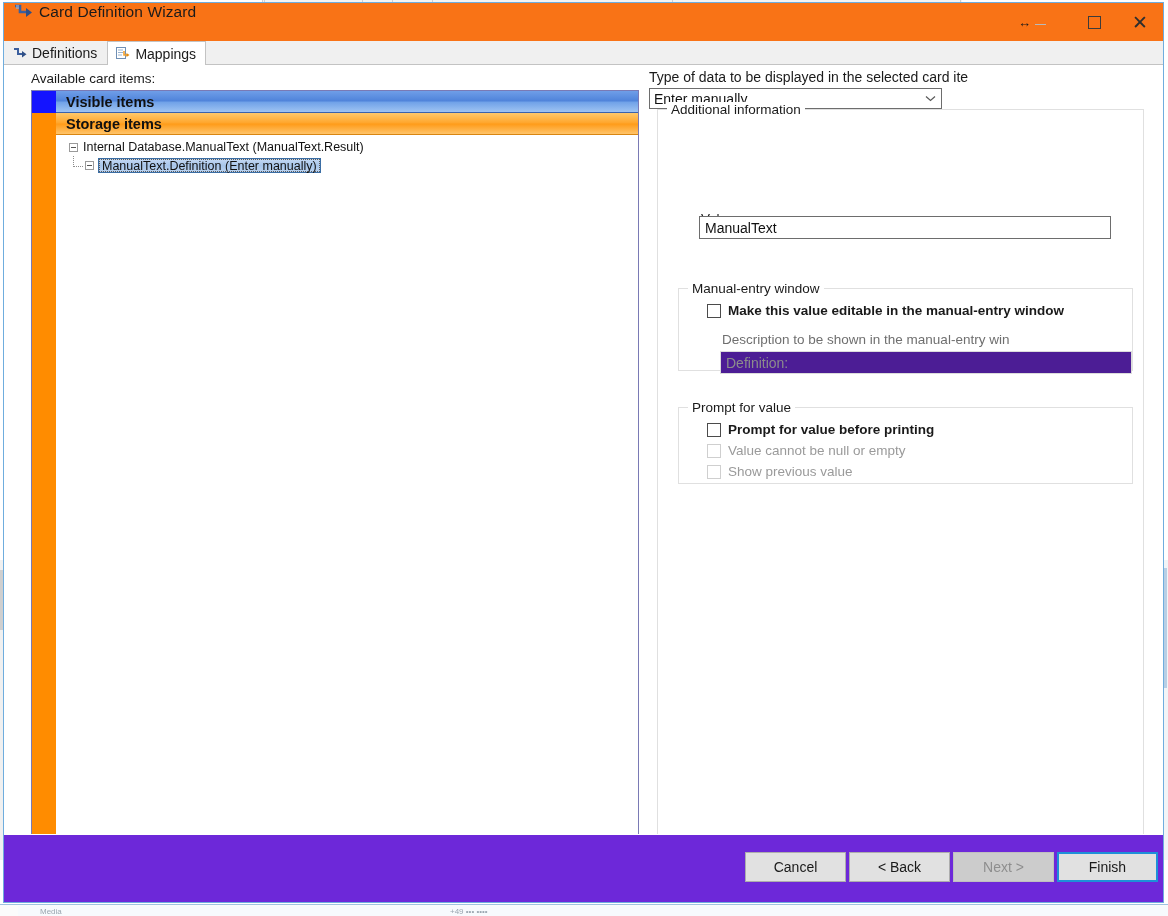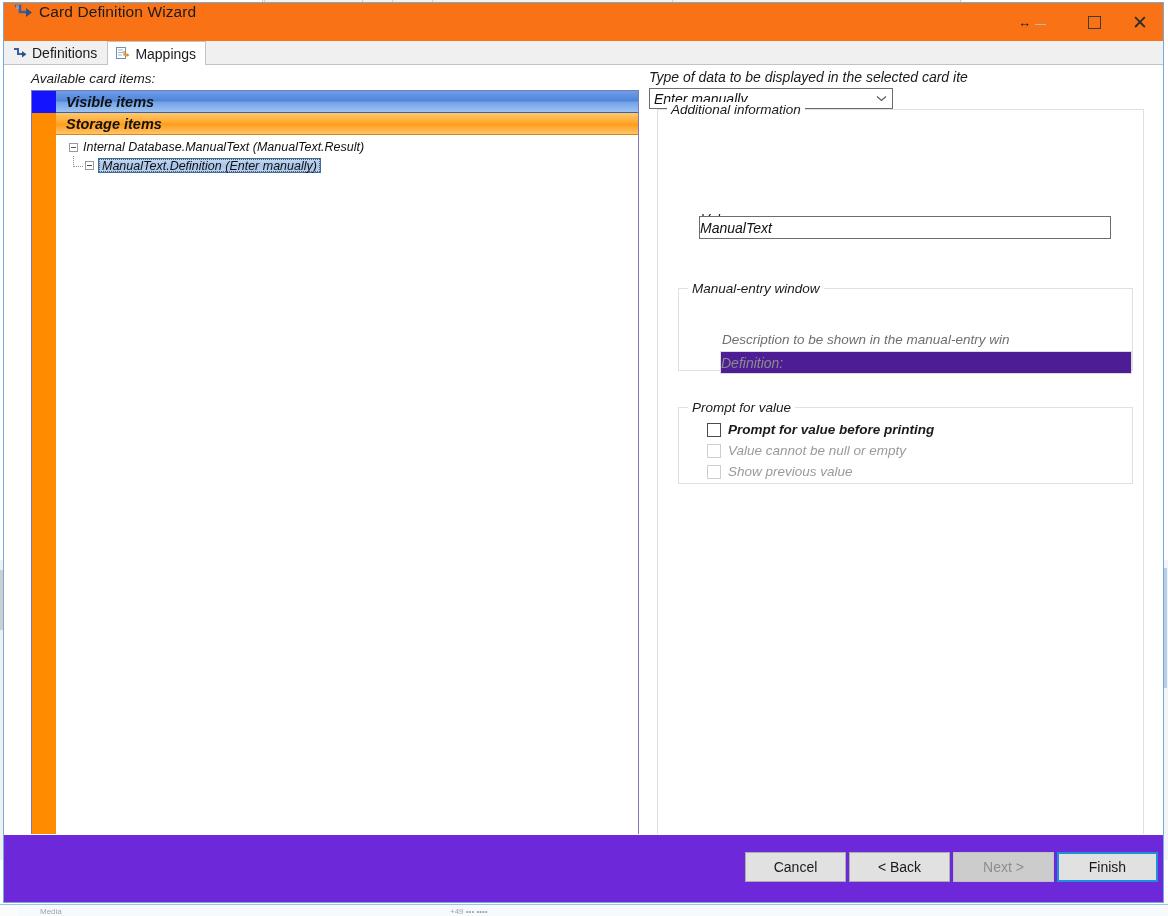--- a/index.html
+++ b/index.html
@@ -115,21 +115,20 @@
     border-color: #c3c3c3;
     margin-bottom: -1px; height: 24px;
     z-index: 2;
   }
   .tab-icon { width: 14px; height: 13px; position: relative; flex: none; }
 
   
   .dialog-body {
     flex: 1 1 auto; position: relative;
     background: #ffffff;
-    font-style: italic;
   }
 
   
   .left-label {
     position: absolute; left: 27px; top: 6px;
     font-size: 13.5px; color: #1a1a1a;
   }
   .tree-box {
     position: absolute; left: 27px; top: 25px;
     width: 608px; height: 806px;
@@ -209,21 +208,21 @@
   }
 
   
   .right-panel { position: absolute; left: 645px; top: 0; width: 495px; }
   .combo-label {
     position: absolute; left: 0; top: 4px;
     font-size: 14px; color: #1a1a1a; white-space: nowrap;
   }
   .combobox {
     position: absolute; left: 0; top: 23px;
-    width: 244px; height: 21px;
+    width: 293px; height: 21px;
     border: 1px solid #6d6d6d; box-sizing: border-box;
     background: #ffffff;
     display: flex; align-items: center;
   }
   .combobox .cb-text { padding-left: 4px; font-size: 14px; color: #111; }
   .combobox .cb-arrow {
     margin-left: auto; width: 22px; display:flex; align-items:center; justify-content:center;
     color: #4a4a4a; font-size: 10px;
   }
 
@@ -242,21 +241,21 @@
   #gb-prompt     { left: 20px; top: 297px; width: 455px; height: 77px; }
 
   .field-label {
     position: absolute; font-size: 13.5px; color: #1a1a1a;
   }
   .text-input {
     position: absolute;
     border: 1px solid #6d6d6d; box-sizing: border-box;
     background: #ffffff; height: 23px;
     display: flex; align-items: center;
-    font-size: 14px; color: #111;
+    padding-left: 5px; font-size: 14px; color: #111;
   }
   .text-input.readonly {
     background: #4c1d95; border: 1px solid #dcdcdc; color: #8c8c8c;
   }
   #value-label { left: 43px; top: 101px; }
   #value-input { left: 41px; top: 106px; width: 412px; }
   #desc-label   { left: 43px; top: 43px; color:#6f6f6f; }
   #desc-input   { left: 41px; top: 62px; width: 412px; }
 
   .check-row {
@@ -431,20 +430,24 @@
 
       <div class="group-box" id="gb-additional">
         <span class="gb-title">Additional information</span>
 
         <span class="field-label" id="value-label">Value:</span>
         <div class="text-input" id="value-input">ManualText</div>
 
         <div class="group-box" id="gb-manual">
           <span class="gb-title">Manual-entry window</span>
 
+          <div class="check-row" id="ck-editable">
+            <span class="checkbox"></span>
+            <span class="ck-label">Make this value editable in the manual-entry window</span>
+          </div>
 
           <span class="field-label" id="desc-label">Description to be shown in the manual-entry win</span>
           <div class="text-input readonly" id="desc-input">Definition:</div>
         </div>
 
         <div class="group-box" id="gb-prompt">
           <span class="gb-title">Prompt for value</span>
 
           <div class="check-row" id="ck-prompt">
             <span class="checkbox"></span>

